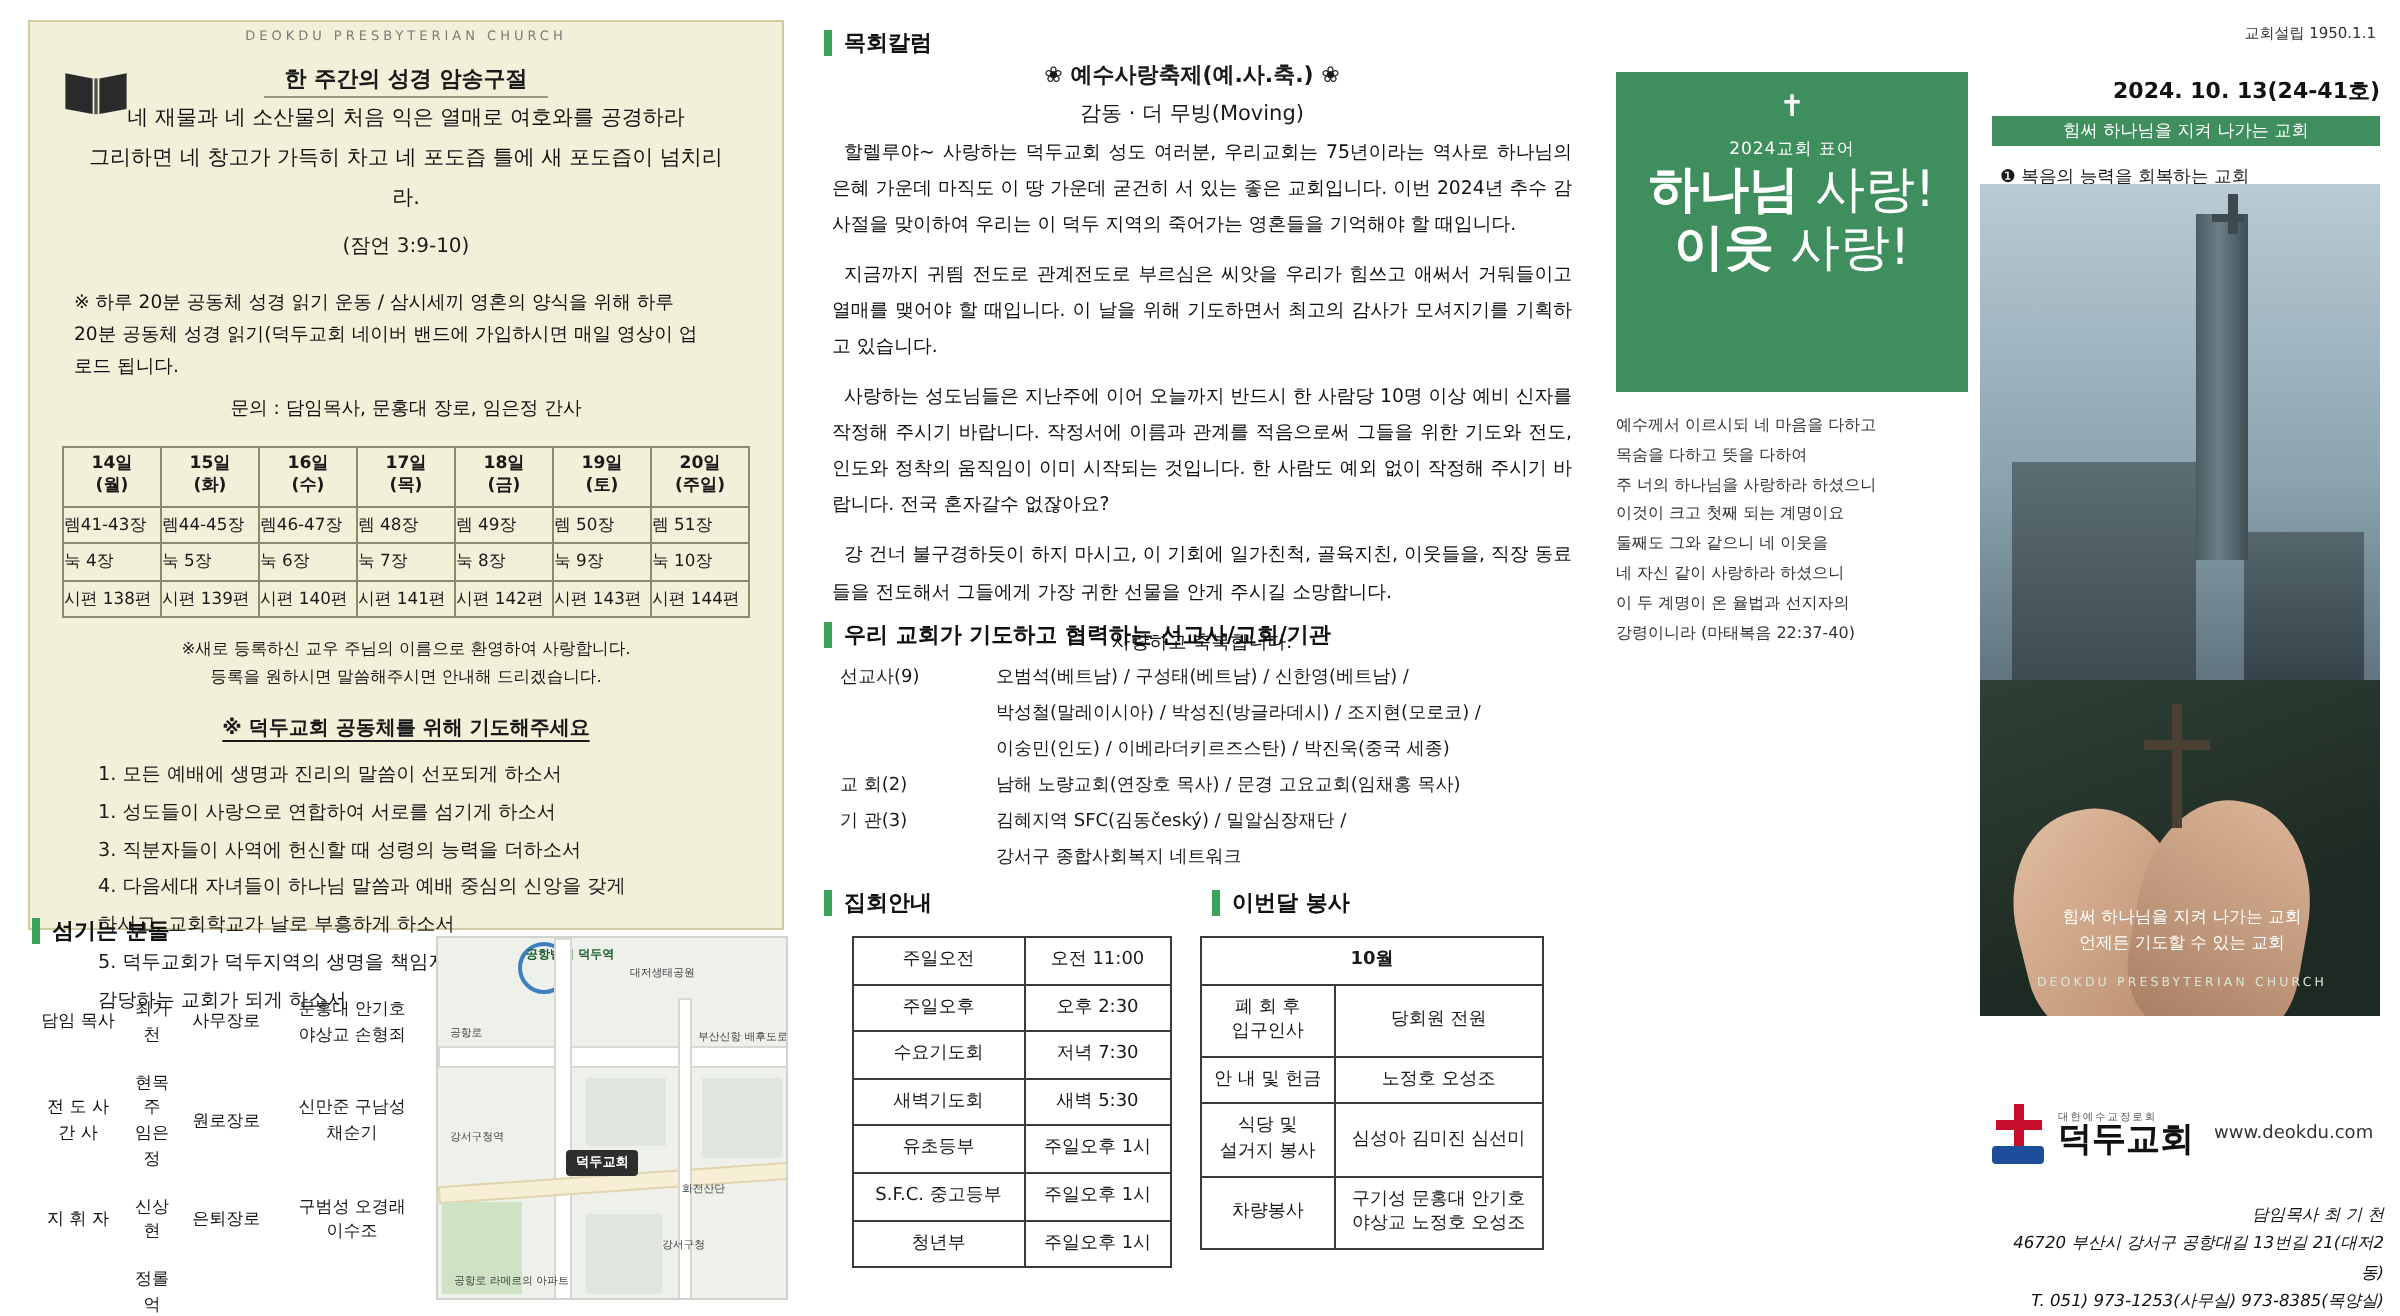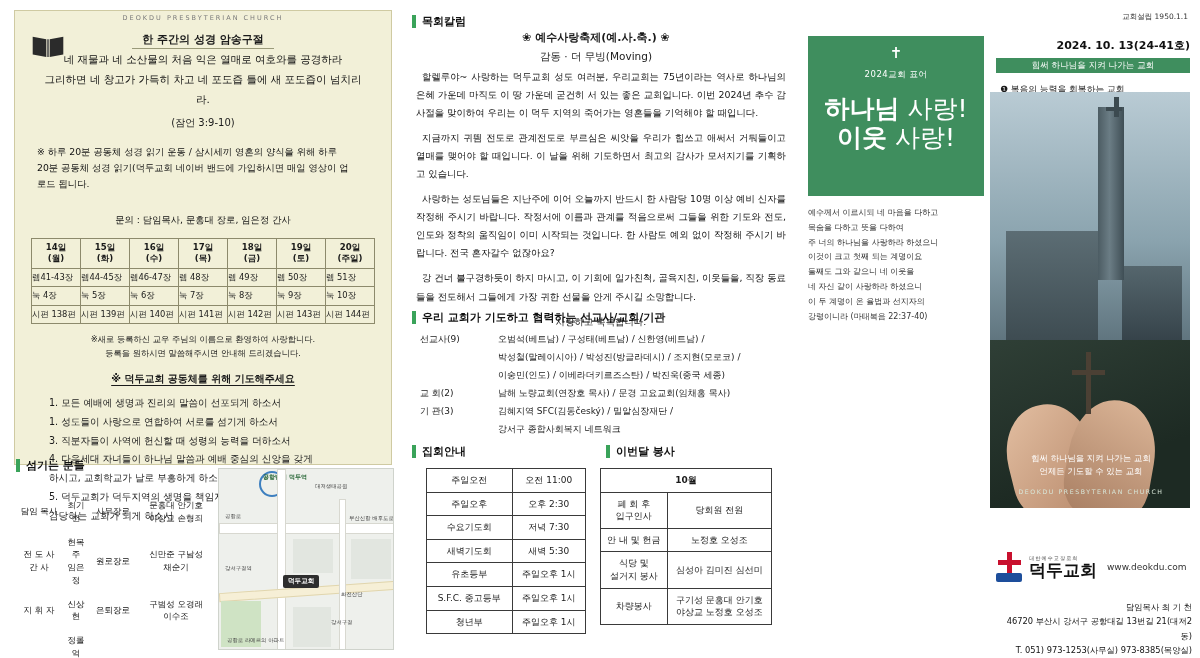--- a/index.html
+++ b/index.html
@@ -130,21 +130,21 @@
   .col-right { width:400px; height:100%; position:relative; background:#ffffff; }
   .founded {
     position:absolute; right:12px; top:12px; font-size:7.5px; color:#333;
   }
   .green-card {
     position:absolute; left:8px; top:36px; width:176px; height:160px;
     background:#3f8e5e; color:#fff;
   }
   .gc-mark { text-align:center; font-size:15px; margin-top:10px; line-height:1; font-weight:bold;}
   .gc-year { text-align:center; font-size:8.5px; margin-top:8px; letter-spacing:0.5px;}
-  .gc-l1 { text-align:center; font-size:25px; font-weight:bold; margin-top:14px; line-height:1.15; }
+  .gc-l1 { text-align:center; font-size:25px; font-weight:bold; line-height:1.15; }
   .gc-l2 { text-align:center; font-size:25px; font-weight:bold; line-height:1.15; }
   .gc-l1 .thin, .gc-l2 .thin { font-weight:normal; }
 
   .date-line {
     position:absolute; left:196px; top:38px; right:10px; text-align:right;
     font-size:11px; font-weight:bold; color:#111;
   }
   .goal-bar {
     position:absolute; left:196px; top:58px; right:10px; height:15px;
     background:#3f8e5e; color:#fff; font-size:8.6px; display:flex;
@@ -197,21 +197,21 @@
   .logo-mark { width:26px; height:30px; position:relative; }
   .logo-mark .lc-v { position:absolute; left:11px; top:0; width:5px; height:30px; background:#c8102e; }
   .logo-mark .lc-h { position:absolute; left:2px; top:8px; width:23px; height:5px; background:#c8102e; }
   .logo-mark .lc-b { position:absolute; left:0; bottom:0; width:26px; height:9px; background:#1d4e9b; border-radius:2px; }
   .logo-sub { font-size:5.2px; color:#555; letter-spacing:1px; }
   .logo-name { font-size:17px; font-weight:bold; color:#111; line-height:1; }
   .logo-url { font-size:9px; color:#333; margin-left:3px; }
 
   .foot {
     position:absolute; left:196px; top:600px; right:8px; text-align:right;
-    font-size:8.3px; line-height:1.72; color:#111;
+    font-size:8.3px; line-height:1.72; color:#111;font-style:italic;
   }
 </style>
 </head>
 <body>
 
 <div class="page">
 
   <div class="col-left">
 
     <div class="left-top">
@@ -230,21 +230,21 @@
       <div class="verse">
         <div>네 재물과 네 소산물의 처음 익은 열매로 여호와를 공경하라</div>
         <div>그리하면 네 창고가 가득히 차고 네 포도즙 틀에 새 포도즙이 넘치리라.</div>
       </div>
       <div class="verse-ref">(잠언 3:9-10)</div>
 
       <div class="note-block">
         <div>※ 하루 20분 공동체 성경 읽기 운동 / 삼시세끼 영혼의 양식을 위해 하루</div>
         <div>20분 공동체 성경 읽기(덕두교회 네이버 밴드에 가입하시면 매일 영상이 업</div>
         <div>로드 됩니다.</div>
-        <div class="c" style="margin-top:19px">문의 : 담임목사, 문홍대 장로, 임은정 간사</div>
+        <div class="c" style="margin-top:4px">문의 : 담임목사, 문홍대 장로, 임은정 간사</div>
       </div>
 
       <div class="tbl-wrap">
         <table class="week">
           <thead>
               <tr id="week-head">
                 <th>14일<br>(월)</th>
                 <th>15일<br>(화)</th>
                 <th>16일<br>(수)</th>
                 <th>17일<br>(목)</th>

